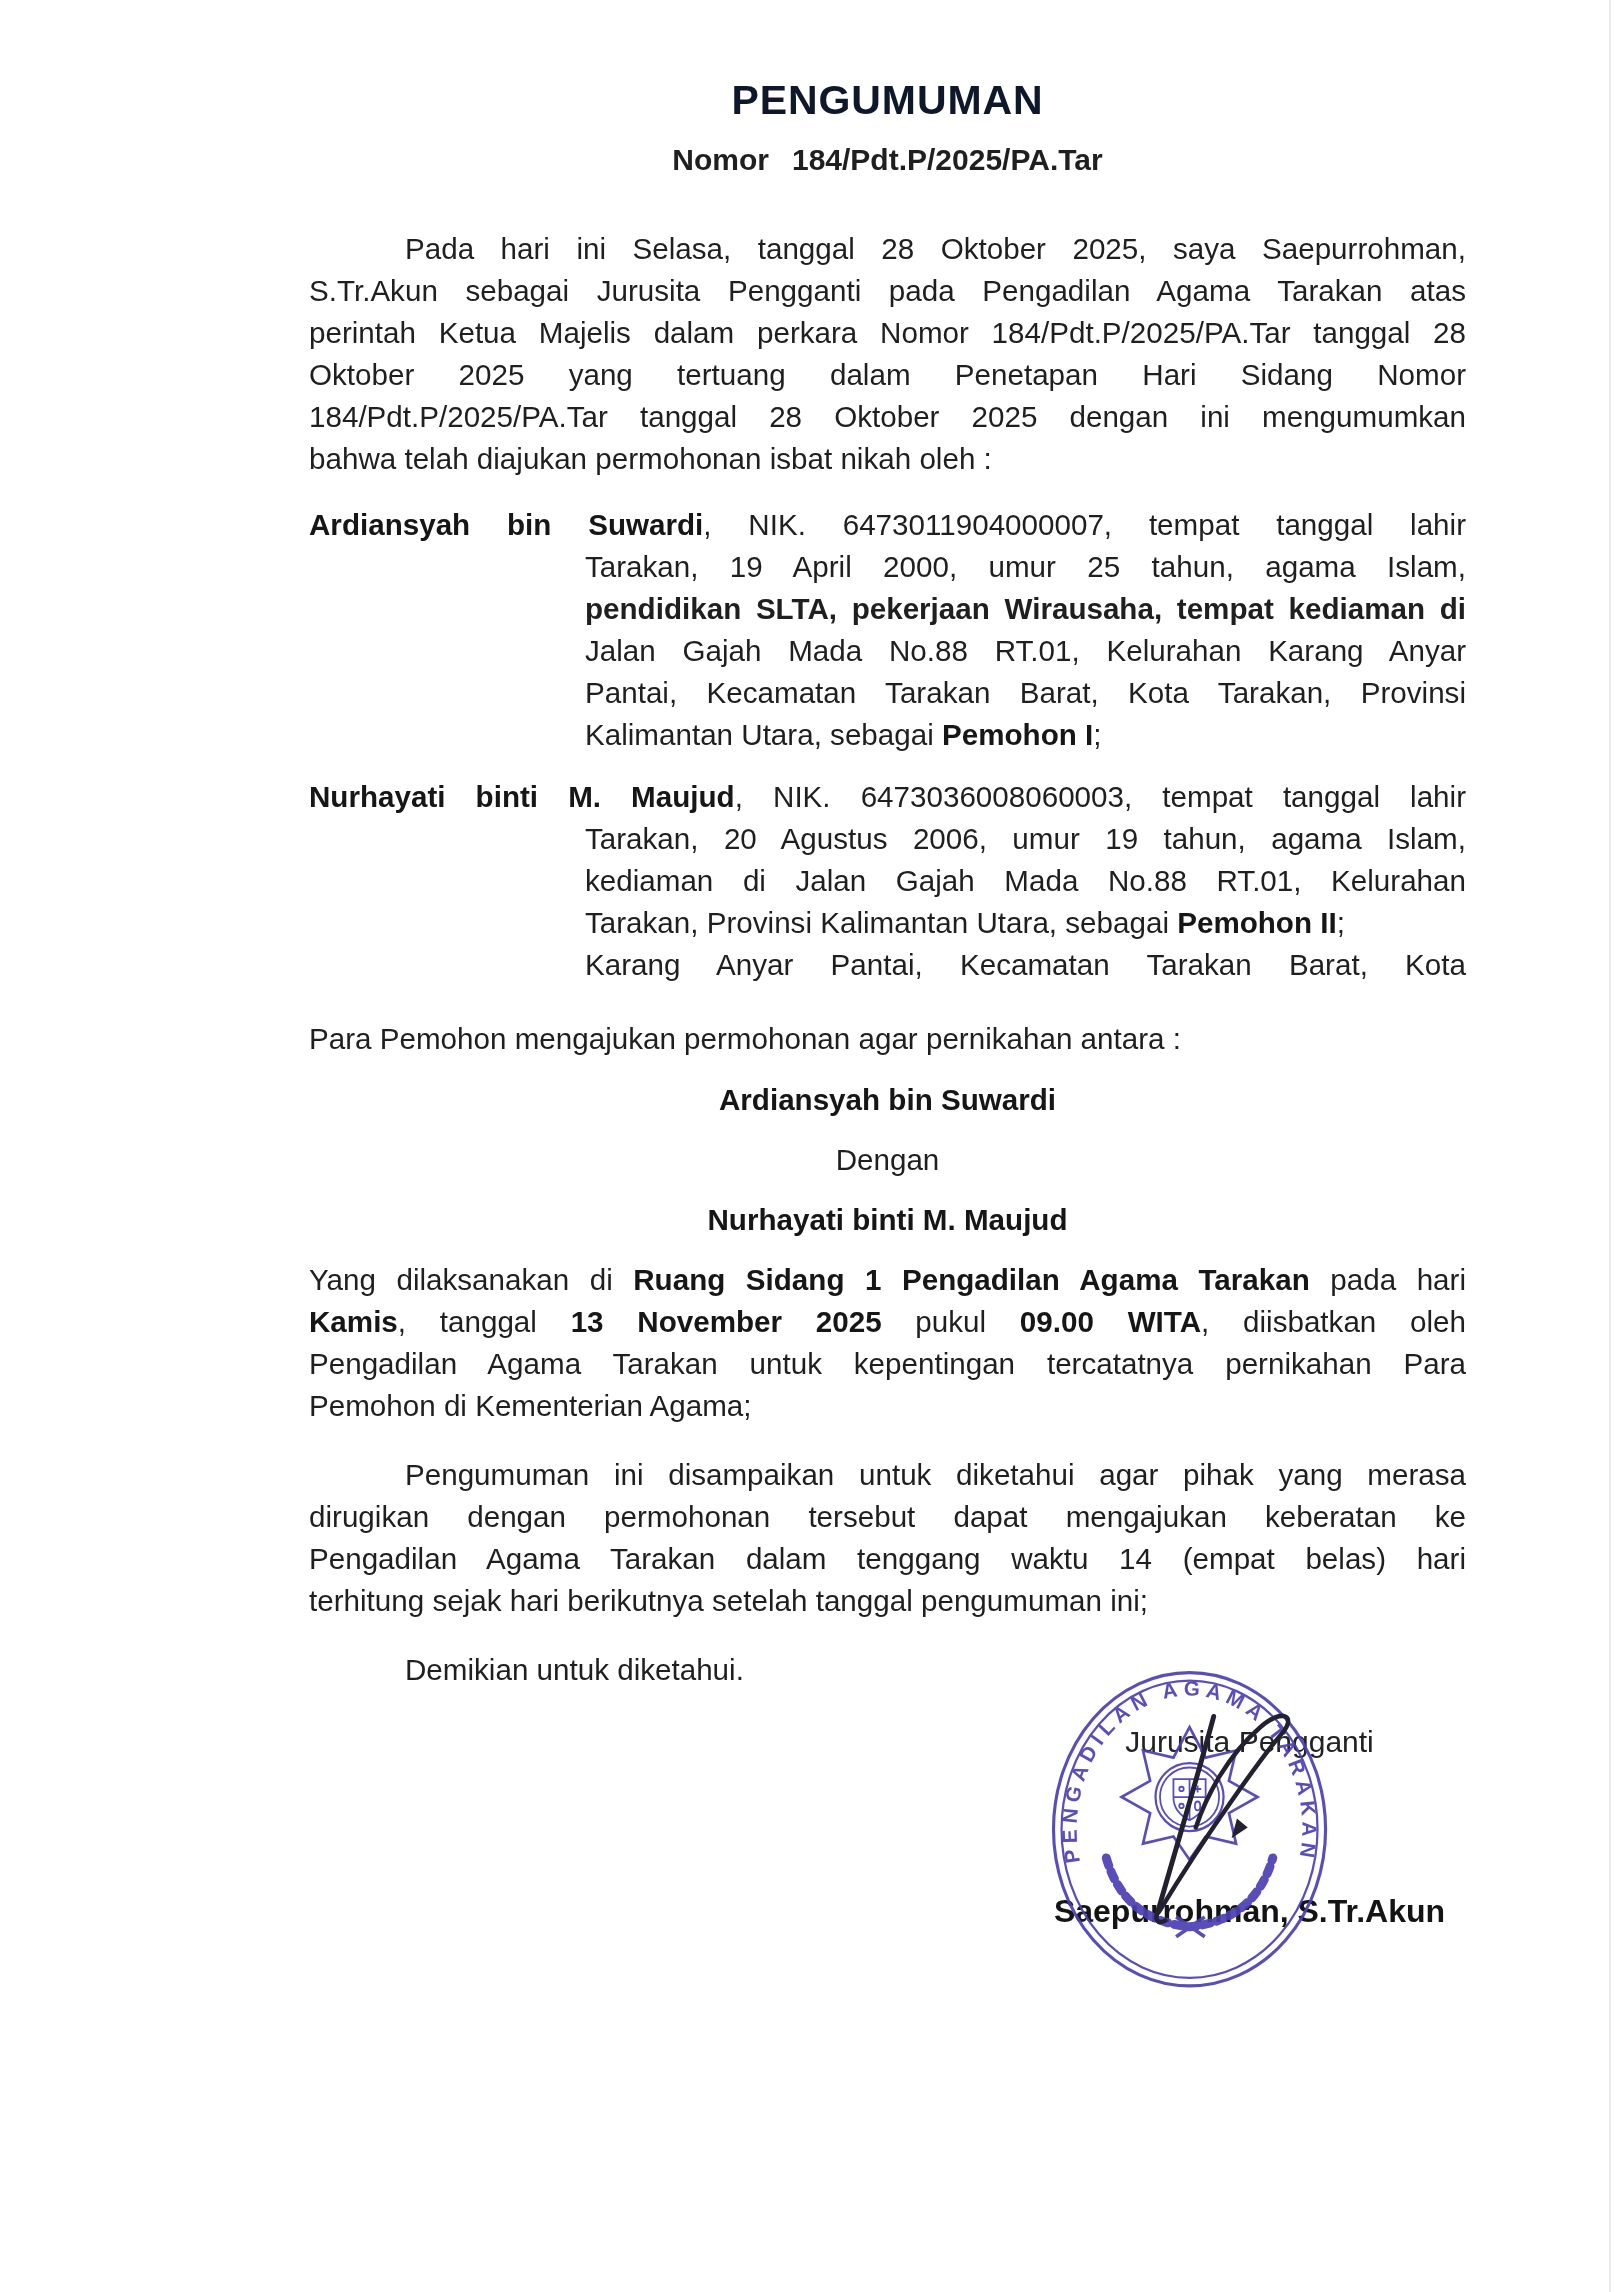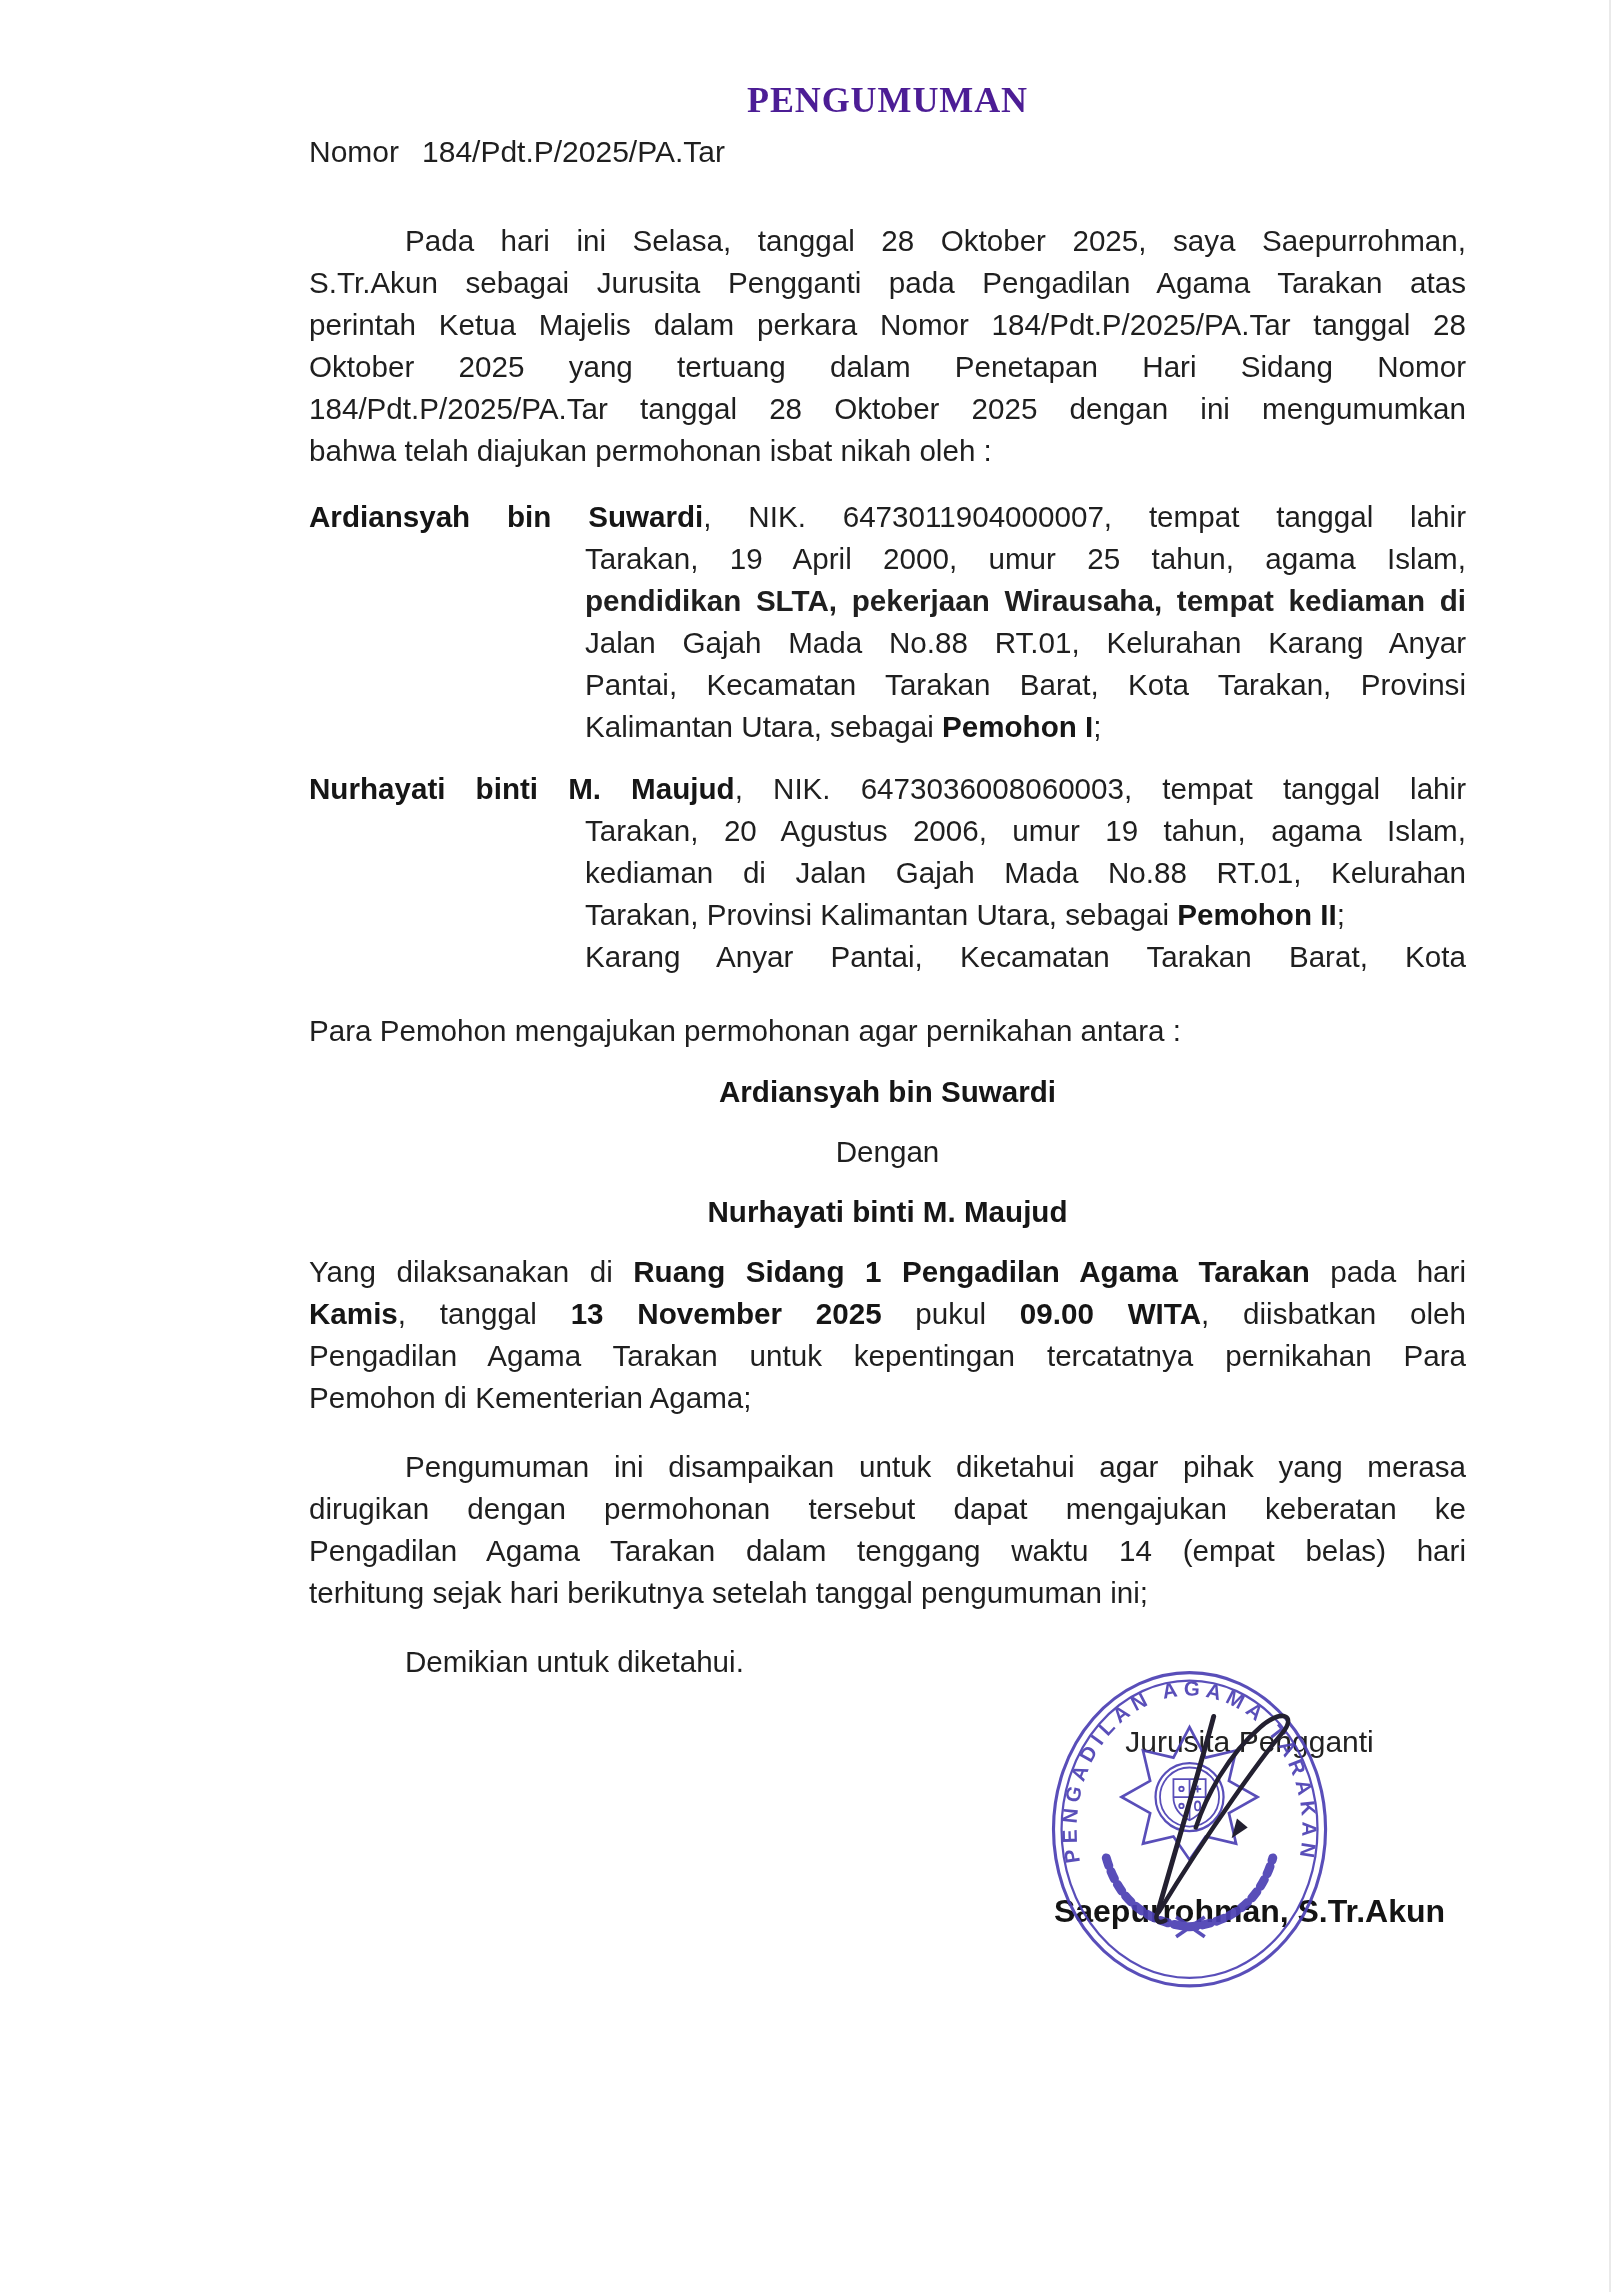--- a/index.html
+++ b/index.html
@@ -12,30 +12,30 @@
     overflow:hidden;
   }
   .content{
     position:absolute;
     left:309px;top:0;
     width:1157px;
     padding-top:79px;
   }
   .doc-title{
     text-align:center;
-    font-size:36px;font-weight:bold;
+    font-size:41px;font-weight:bold;
     letter-spacing:0.9px;
     line-height:43px;
-    color:#4c1d95;
-    font-family:Liberation Serif, serif;
+    color:#0f172a;
   }
   .nomor{
-    text-align:left;
+    text-align:center;
     font-size:30px;line-height:43px;
-    margin-top:8px;
+    margin-top:16px;
+    font-weight:bold;
   }
   .nomor .gap{display:inline-block;width:23px;}
   .para{font-size:29.6px;line-height:42px;}
   .line{text-align:left;}
   .jl{text-align:justify;text-align-last:justify;}
   .b{font-weight:bold;color:#161616;}
   .p-opening{margin-top:47px;}
   .p-pet1{margin-top:24px;}
   .p-pet2{margin-top:19.7px;}
   .p-intro{margin-top:32px;}

